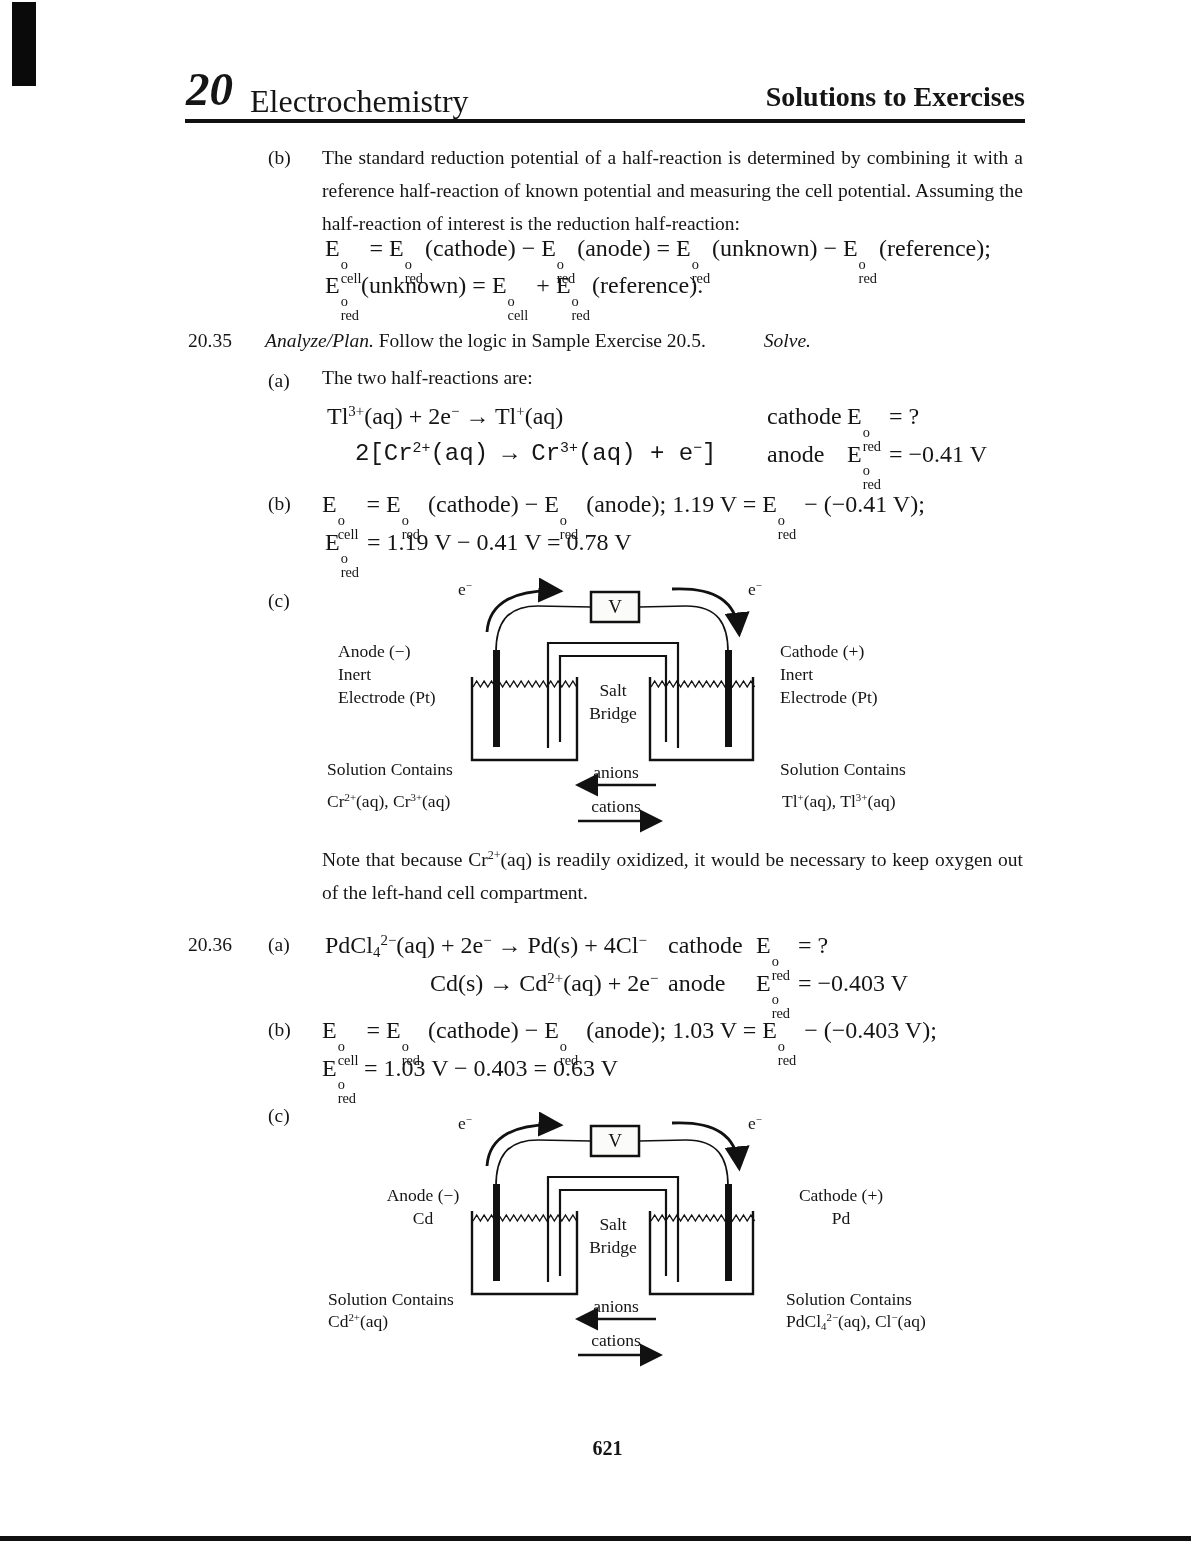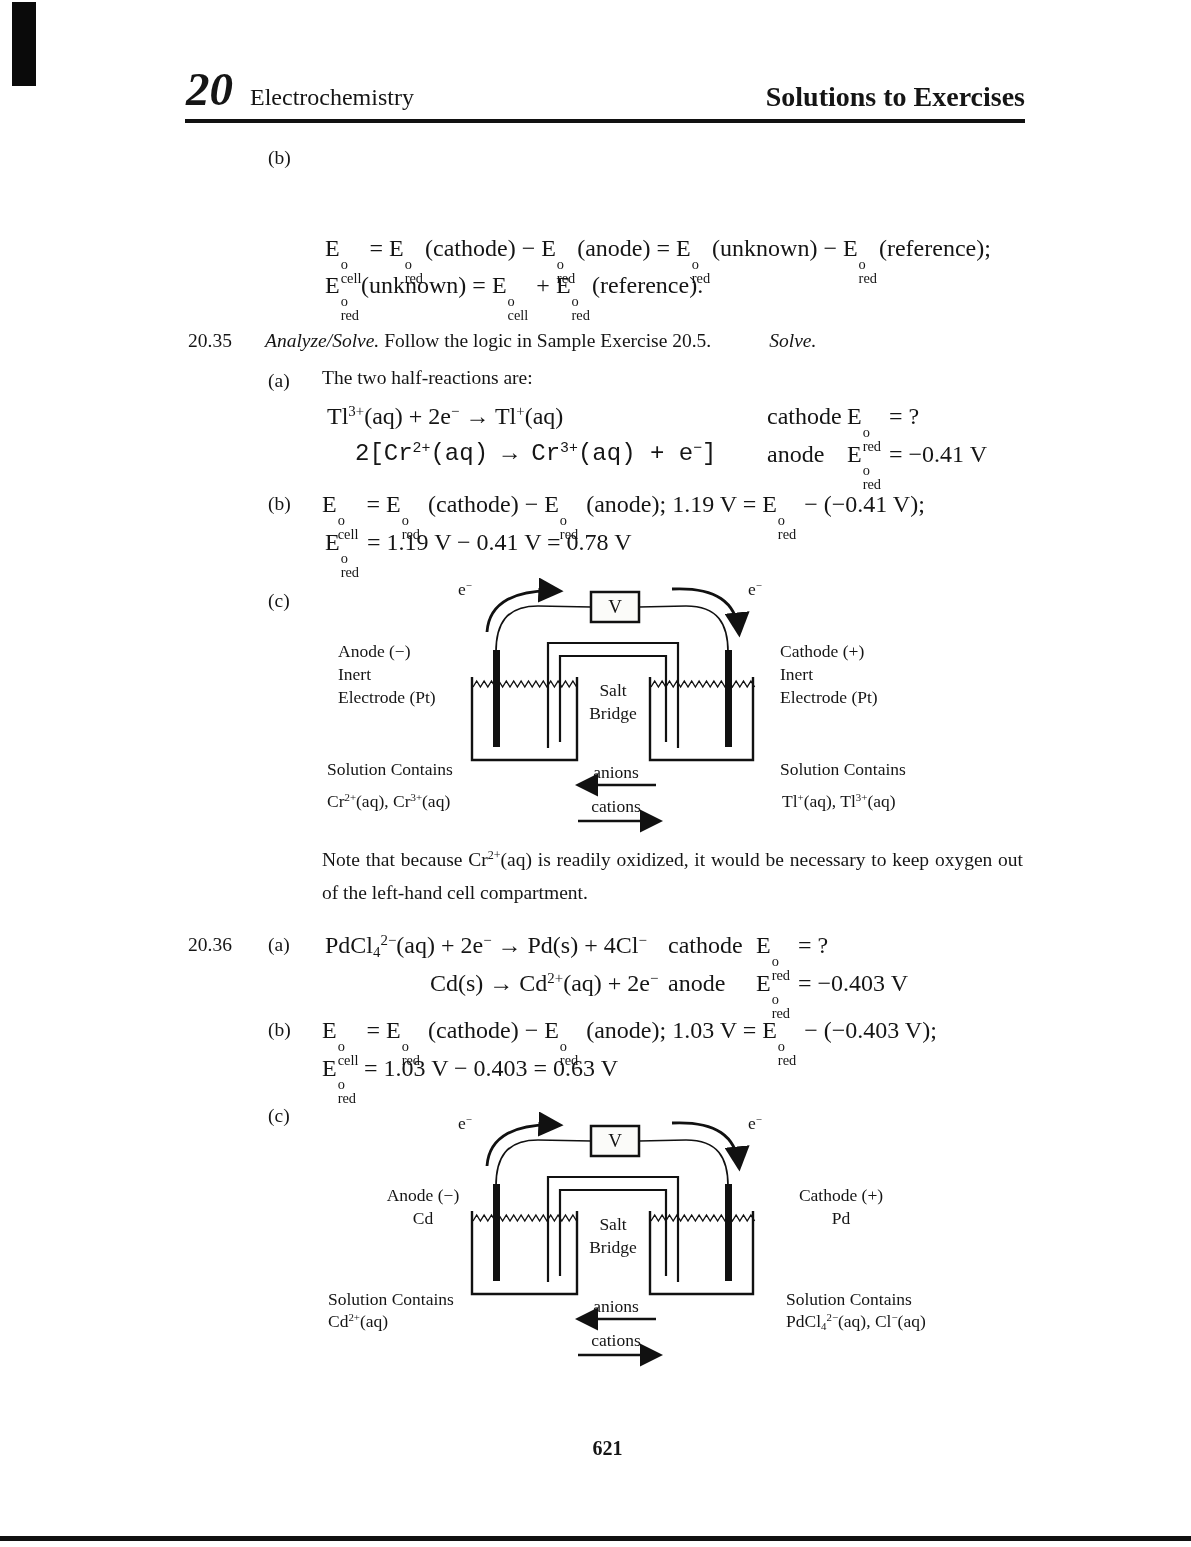--- a/index.html
+++ b/index.html
@@ -10,21 +10,21 @@
   .label{font-size:19.5px;line-height:33px;}
   .eq{font-size:24px;line-height:1.45;white-space:nowrap;}
   .it{font-style:italic;}
   .role{display:inline-block;}
   sup{font-size:0.62em;vertical-align:0.55em;line-height:0;}
   sub{font-size:0.62em;vertical-align:-0.25em;line-height:0;}
   .stk{display:inline-flex;flex-direction:column;align-items:flex-start;
        vertical-align:-0.55em;line-height:1;margin:0 2px 0 1px;}
   .stk span{font-size:0.6em;line-height:0.95;display:block;}
   .hdr-num{font-size:47px;font-weight:bold;font-style:italic;line-height:1;}
-  .hdr-title{font-size:24px;line-height:1;}
+  .hdr-title{font-size:32px;line-height:1;}
   .hdr-right{font-size:28px;font-weight:bold;line-height:1;text-align:right;}
   .rule{background:#111;}
   .diagram{position:absolute;width:720px;height:265px;}
   .diagram svg{position:absolute;left:0;top:0;}
   .dl{position:absolute;font-size:17.5px;line-height:23px;white-space:nowrap;}
   .dlc{text-align:center;white-space:normal;}
   .bk{fill:none;stroke:#111;stroke-width:2.4;}
   .wz{fill:none;stroke:#111;stroke-width:1.4;}
   .sb{fill:none;stroke:#111;stroke-width:2.2;}
   .wire{fill:none;stroke:#111;stroke-width:1.7;}
@@ -40,20 +40,21 @@
 <div class="page">
 
   <div class="abs" style="left:12px;top:2px;width:24px;height:84px;background:#0a0a0a;"></div>
 
   <div class="abs hdr-num" style="left:186px;top:66px;">20</div>
   <div class="abs hdr-title" style="left:250px;top:85px;">Electrochemistry</div>
   <div class="abs hdr-right" style="left:640px;top:83px;width:385px;">Solutions to Exercises</div>
   <div class="abs rule" style="left:185px;top:119px;width:840px;height:4px;"></div>
 
   <div class="abs label" style="left:268px;top:141px;">(b)</div>
+  <div class="abs para" style="left:322px;top:141px;width:701px;">The standard reduction potential of a half-reaction is determined by combining it with a reference half-reaction of known potential and measuring the cell potential. Assuming the half-reaction of interest is the reduction half-reaction:</div>
   <div class="abs eq" style="left:325px;top:231px;">E<span class="stk">
         <span>o</span>
         <span>cell</span>
       </span> = E<span class="stk">
         <span>o</span>
         <span>red</span>
       </span>(cathode) − E<span class="stk">
         <span>o</span>
         <span>red</span>
       </span>(anode) = E<span class="stk">
@@ -69,21 +70,21 @@
       </span>(unknown) = E<span class="stk">
         <span>o</span>
         <span>cell</span>
       </span> + E<span class="stk">
         <span>o</span>
         <span>red</span>
       </span>(reference).</div>
 
   <div class="abs label" style="left:188px;top:324px;">20.35</div>
   <div class="abs label" style="left:265px;top:324px;white-space:nowrap;">
-    <span class="it">Analyze/Solve.</span>
+    <span class="it">Analyze/Plan.</span>
     <span>Follow the logic in Sample Exercise 20.5.</span><span class="it" style="margin-left:58px;">Solve.</span>
   </div>
 
   <div class="abs label" style="left:268px;top:364px;">(a)</div>
   <div class="abs label" style="left:322px;top:361px;">The two half-reactions are:</div>
 
   <div class="abs eq" style="left:327px;top:399px;">Tl<sup>3+</sup>(aq) + 2e<sup>−</sup> → Tl<sup>+</sup>(aq)</div>
   <div class="abs eq" style="left:767px;top:399px;">
     <span class="role" style="width:80px;">cathode</span><span>E<span class="stk">
           <span>o</span>

